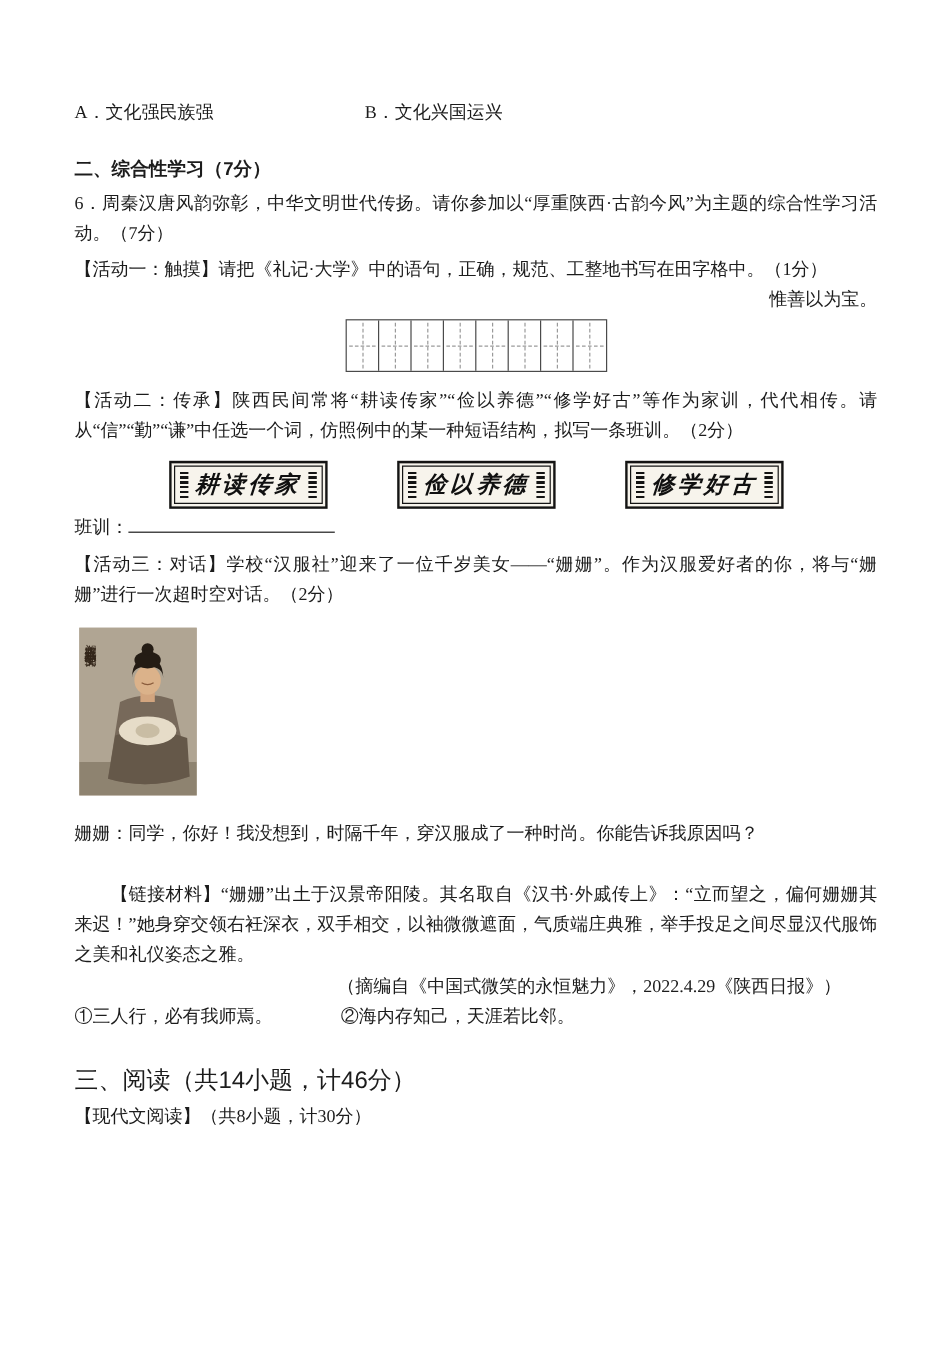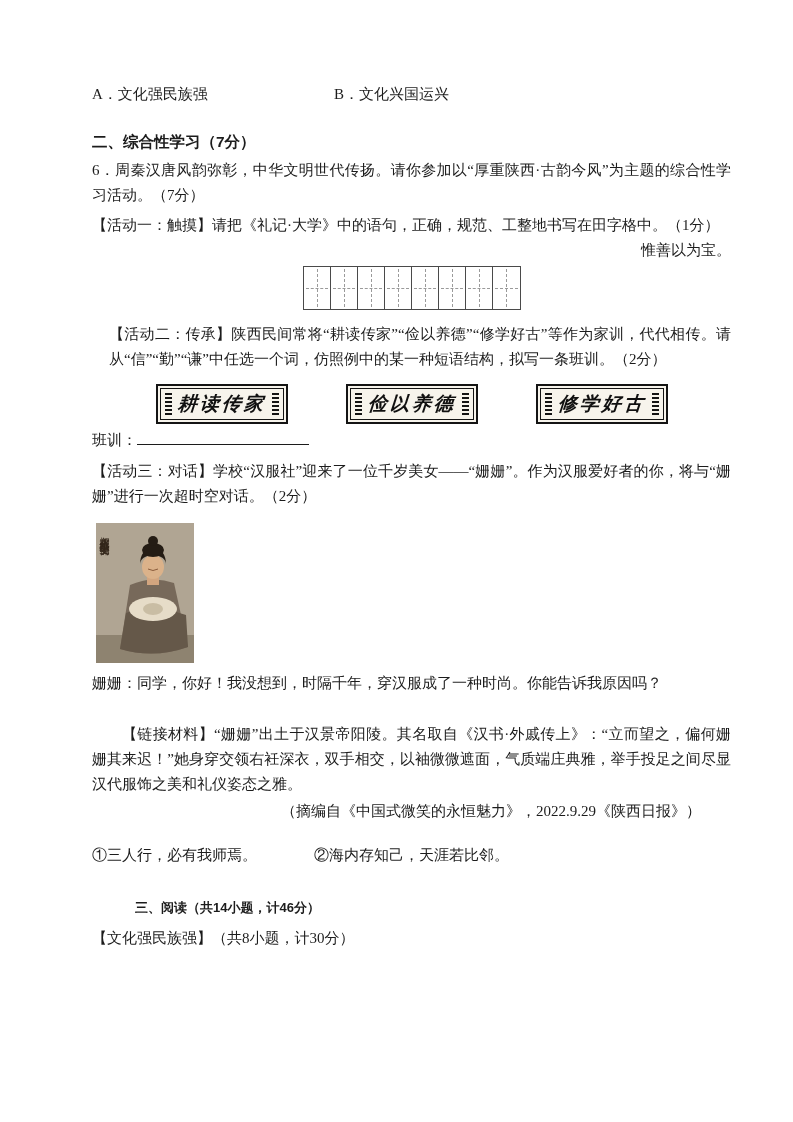--- a/index.html
+++ b/index.html
@@ -7,38 +7,38 @@
   body {
     width: 793px;
     height: 1122px;
     background: #ffffff;
     color: #1c1c1c;
     font-family: "Liberation Serif", "DejaVu Serif", serif;
     font-size: 15px;
     position: relative;
     overflow: hidden;
   }
-  .page { padding: 84px 62px 0 92px; }
+  .page { padding: 84px 62px 0 62px; }
 
   p, .line { text-align: justify; line-height: 25px; }
 
   .options-row { display: flex; line-height: 20px; }
   .options-row .opt-a { width: 242px; }
 
   .sec-heading {
     font-family: "Liberation Sans", "DejaVu Sans", sans-serif;
     font-weight: 700;
     font-size: 15.5px;
     line-height: 23px;
     margin-top: 26px;
   }
   .mt5  { margin-top: 5px; }
   .mt6  { margin-top: 6px; }
-  .mt8  { margin-top: 8px; }
-  .mt12 { margin-top: 12px; margin-left: 17px; }
+  .mt8  { margin-top: 20px; }
+  .mt12 { margin-top: 12px; }
   .mt14 { margin-top: 4px; }
   .mt26 { margin-top: 26px; }
 
   .center { text-align: right; }
 
   
   .tian-grid {
     width: 218px;
     margin: 3px auto 0;
     display: flex;
@@ -105,30 +105,29 @@
     writing-mode: vertical-rl;
     font-size: 10px; line-height: 12px;
     letter-spacing: 1px;
     color: #33261a;
     z-index: 2;
   }
 
   .indent2 { text-indent: 2em; }
   .source-line { text-align: right; margin-right: 30px; line-height: 25px; margin-top: 2px; }
 
-  .quote-row { display: flex; line-height: 25px; margin-top: 19px; align-items: flex-end; }
+  .quote-row { display: flex; line-height: 25px; margin-top: 0; align-items: flex-end; }
   .quote-row .q1 { width: 222px; }
 
   .sec3-heading {
     font-family: "Liberation Sans", "DejaVu Sans", sans-serif;
-    font-weight: 700;
-    font-size: 13px;
+    font-weight: 400;
+    font-size: 20px;
     line-height: 24px;
     margin-top: 28px;
-    margin-left: 43px;
   }
 </style>
 </head>
 <body>
 
 <div class="page">
 
   <div class="options-row">
     <span class="opt-a">A．文化强民族强</span>
     <span class="opt-b">B．文化兴国运兴</span>
@@ -197,27 +196,27 @@
       <ellipse cx="57" cy="18" rx="5" ry="5" fill="#241c14"></ellipse>
 
       <path d="M52 46 Q57 49 62 46" stroke="#8a5c3c" stroke-width="1" fill="none"></path>
     </svg>
   </div>
 
   <p class="mt8">姗姗：同学，你好！我没想到，时隔千年，穿汉服成了一种时尚。你能告诉我原因吗？</p>
 
   <p class="mt26 indent2">【链接材料】“姗姗”出土于汉景帝阳陵。其名取自《汉书·外戚传上》：“立而望之，偏何姗姗其来迟！”她身穿交领右衽深衣，双手相交，以袖微微遮面，气质端庄典雅，举手投足之间尽显汉代服饰之美和礼仪姿态之雅。</p>
 
-  <div class="source-line">（摘编自《中国式微笑的永恒魅力》，2022.9.29《陕西日报》）</div>
+  <div class="source-line">（摘编自《中国式微笑的永恒魅力》，2022.4.29《陕西日报》）</div>
 
 
   <div class="quote-row">
     <span class="q1">①三人行，必有我师焉。</span>
     <span class="q2">②海内存知己，天涯若比邻。</span>
   </div>
 
   <div class="sec3-heading">三、阅读（共14小题，计46分）</div>
 
-  <p class="mt6">【文化强民族强】（共8小题，计30分）</p>
+  <p class="mt6">【现代文阅读】（共8小题，计30分）</p>
 
 
 
 </div>
 
 </body></html>

